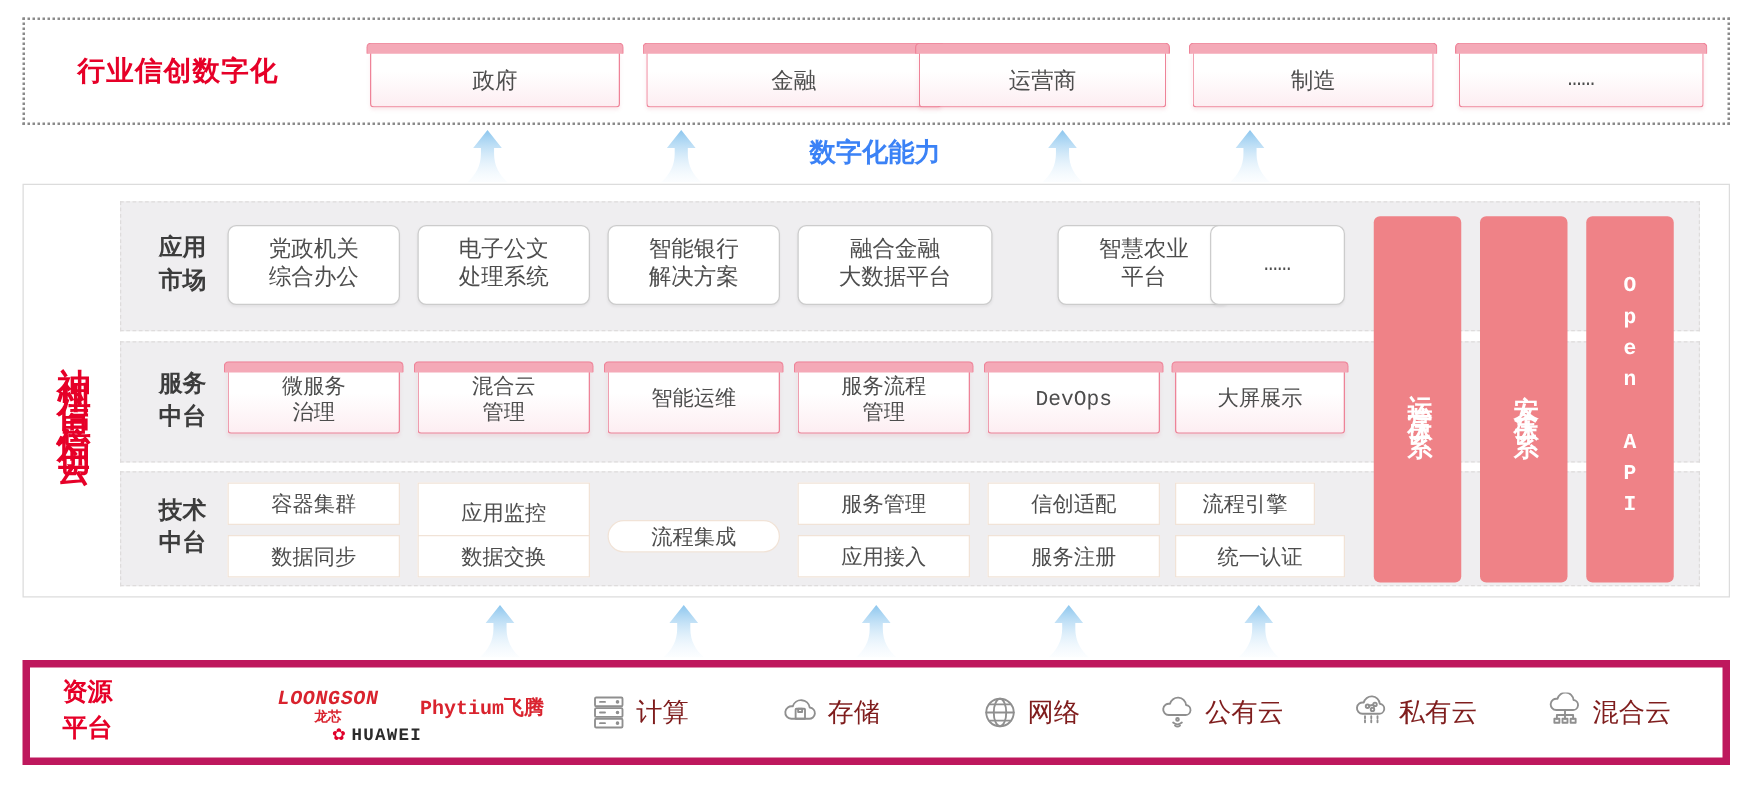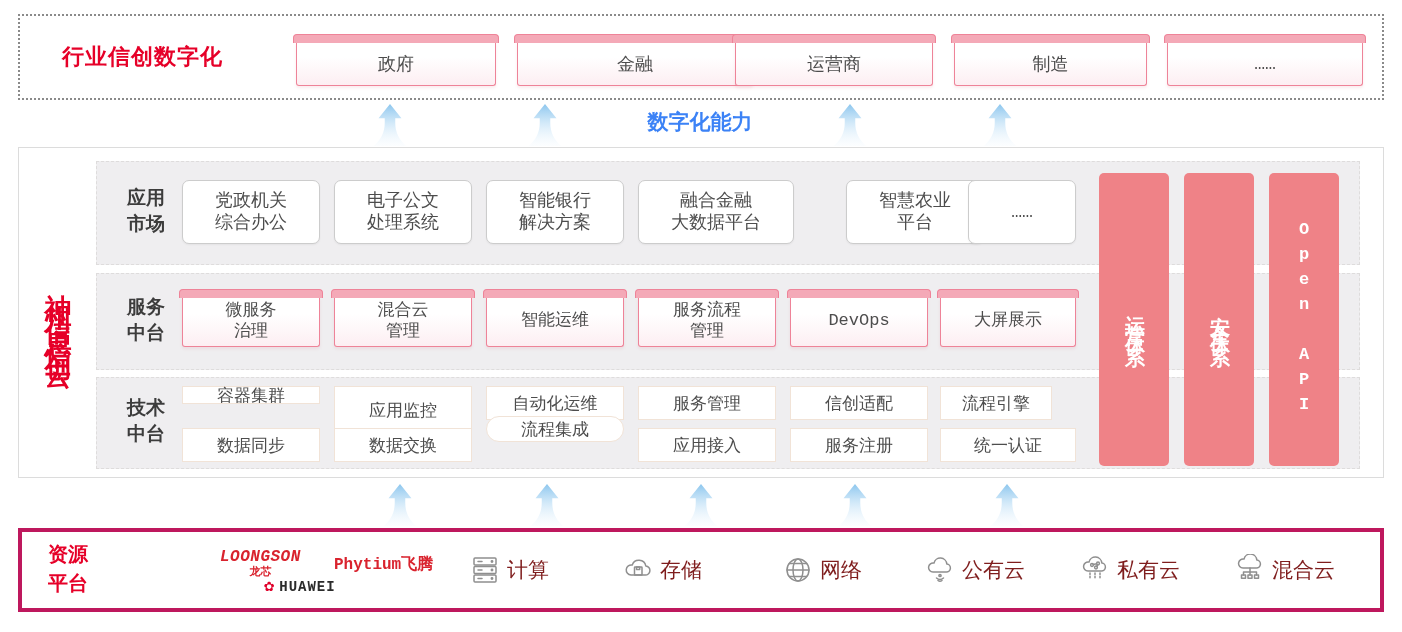--- a/index.html
+++ b/index.html
@@ -43,21 +43,21 @@
   .svc { font-size:17px; line-height:1.2; }
   .tbox { position:absolute; background:#fff; border:1px solid #f1e3d7;
           display:flex; align-items:center; justify-content:center;
           font-size:17px; color:#4d4d4d; }
   .vbar { position:absolute; width:70px; top:25px; height:293px; background:#ef8287; border-radius:5px;
           display:flex; align-items:center; justify-content:center; color:#fff; font-weight:bold;
           writing-mode:vertical-lr; text-orientation:upright; font-size:20px; letter-spacing:10px; z-index:3; }
   .vbar-latin { font-size:17px; letter-spacing:6px; }
 
   
-  .res-box { left:18px; top:528px; width:1366px; height:84px; border:4px solid #be185d; background:#fff; }
+  .res-box { left:18px; top:528px; width:1366px; height:84px; border:6px solid #be185d; background:#fff; }
   .res-label { left:26px; top:0; height:100%; display:flex; align-items:center;
                font-size:20px; font-weight:bold; color:#e60028; line-height:1.45; }
   .loongson-wrap { left:198px; top:16px; text-align:center; color:#d9232e; }
   .loongson-name { font-style:italic; font-weight:bold; font-size:16px; letter-spacing:0.5px; }
   .loongson-sub { font-size:11px; font-weight:bold; margin-top:-2px; }
   .phytium { left:312px; top:22px; font-weight:bold; font-size:16px; color:#d9232e; }
   .huawei-wrap { left:242px; top:46px; display:flex; align-items:center; gap:5px; }
   .huawei-name { font-weight:bold; font-size:14px; color:#2b2b2b; letter-spacing:1px; }
   .res-item { position:absolute; top:0; height:100%; display:flex; align-items:center; gap:6px;
               font-size:21px; color:#7f1d1d; }
@@ -139,23 +139,22 @@
       <div class="pcap svc ml" style="left:389px; top:23px; width:138px; height:50px;">智能运维</div>
       <div class="pcap svc ml" style="left:541px; top:23px; width:138px; height:50px;">服务流程
 管理</div>
       <div class="pcap svc ml" style="left:693px; top:23px; width:138px; height:50px;">DevOps</div>
       <div class="pcap svc ml" style="left:843px; top:23px; width:136px; height:50px;">大屏展示</div>
     </div>
 
     <div class="grow" style="left:77px; top:229px; width:1264px; height:92px;">
       <div class="row-label ml">技术
 中台</div>
-      <div class="tbox" style="left:85px;  top:8px; width:138px; height:18px;">容器集群</div>
+      <div class="tbox" style="left:85px;  top:8px; width:138px; height:34px;">容器集群</div>
       <div class="tbox" style="left:237px; top:8px; width:138px; height:48px;">应用监控</div>
-      <div class="tbox" style="left:389px; top:8px; width:138px; height:34px;">自动化运维</div>
       <div class="tbox" style="left:541px; top:8px; width:138px; height:34px;">服务管理</div>
       <div class="tbox" style="left:693px; top:8px; width:138px; height:34px;">信创适配</div>
       <div class="tbox" style="left:843px; top:8px; width:112px; height:34px;">流程引擎</div>
       <div class="tbox" style="left:85px;  top:50px; width:138px; height:34px;">数据同步</div>
       <div class="tbox" style="left:237px; top:50px; width:138px; height:34px;">数据交换</div>
       <div class="tbox" style="left:389px; top:38px; width:138px; height:26px;border-radius:14px;">流程集成</div>
       <div class="tbox" style="left:541px; top:50px; width:138px; height:34px;">应用接入</div>
       <div class="tbox" style="left:693px; top:50px; width:138px; height:34px;">服务注册</div>
       <div class="tbox" style="left:843px; top:50px; width:136px; height:34px;">统一认证</div>
     </div>

